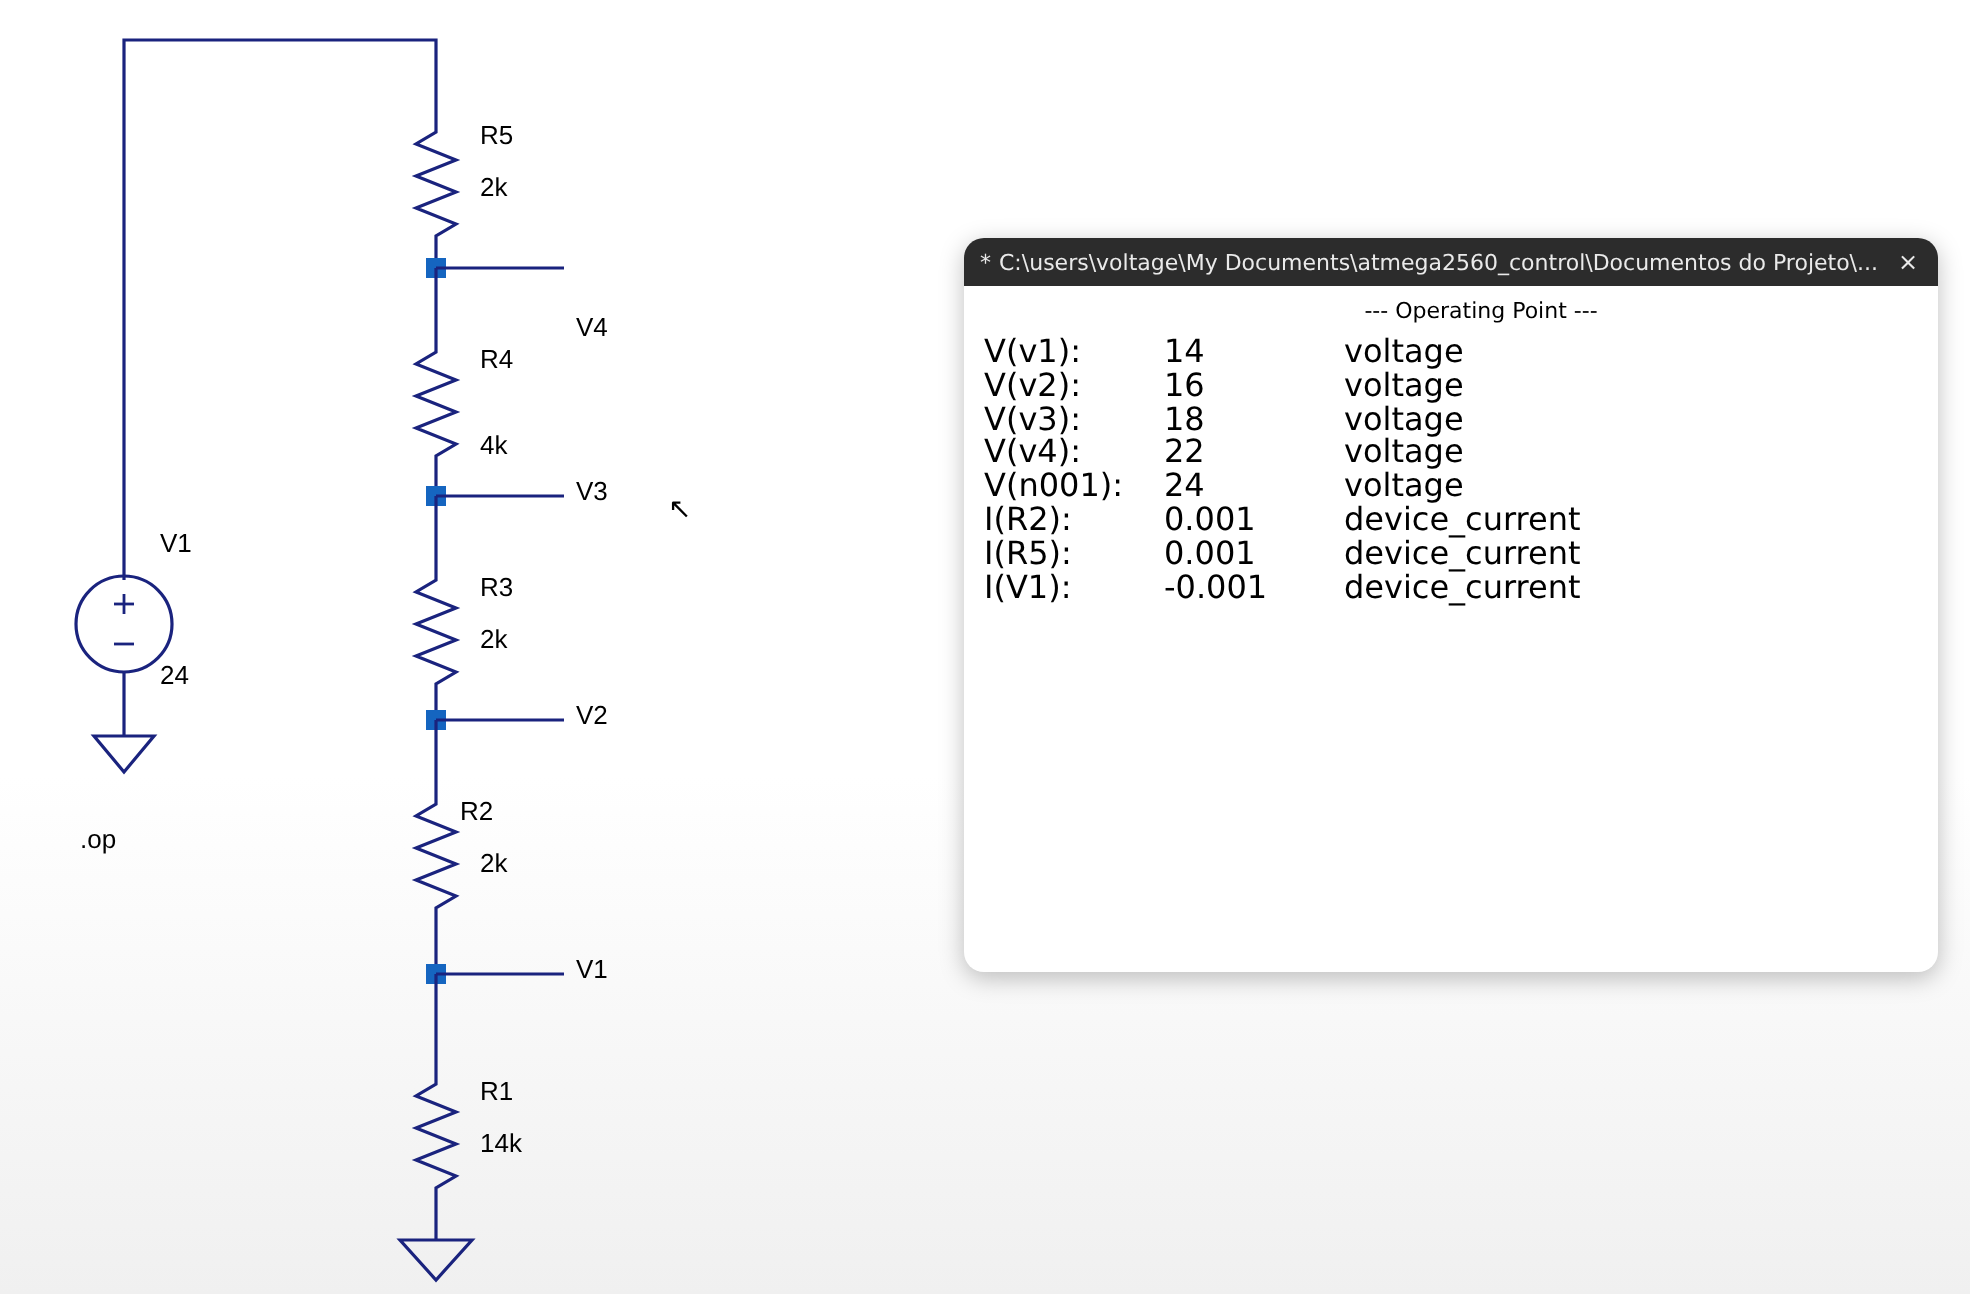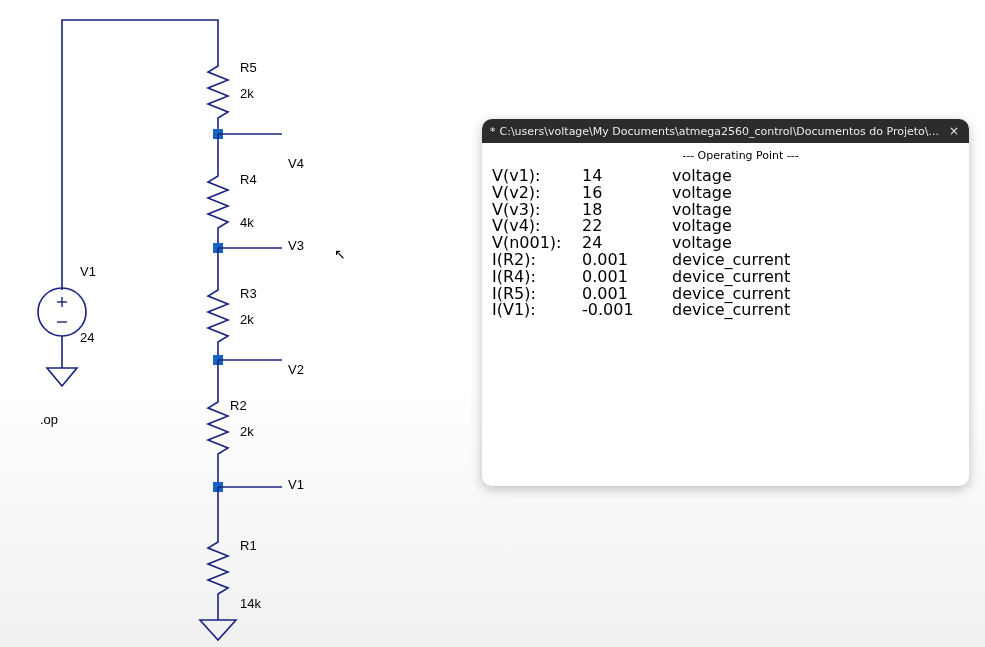--- a/index.html
+++ b/index.html
@@ -165,29 +165,29 @@
   <div class="sch-label" style="left:288px; top:124px;margin-top:32px;">V4</div>
 
   <div class="sch-label" style="left:240px; top:172px;">R4</div>
   <div class="sch-label" style="left:240px; top:198px;margin-top:17px;">4k</div>
 
   <div class="sch-label" style="left:288px; top:238px;">V3</div>
 
   <div class="sch-label" style="left:240px; top:286px;">R3</div>
   <div class="sch-label" style="left:240px; top:312px;">2k</div>
 
-  <div class="sch-label" style="left:288px; top:362px;">V2</div>
+  <div class="sch-label" style="left:288px; top:350px;">V2</div>
 
   <div class="sch-label" style="left:230px; top:398px;">R2</div>
   <div class="sch-label" style="left:240px; top:424px;">2k</div>
 
   <div class="sch-label" style="left:288px; top:477px;">V1</div>
 
   <div class="sch-label" style="left:240px; top:538px;">R1</div>
-  <div class="sch-label" style="left:240px; top:564px;margin-top:32px;">14k</div>
+  <div class="sch-label" style="left:240px; top:564px;">14k</div>
 
   <div class="cursor" style="left:334px; top:246px;">↖</div>
 </div>
 
 <div class="output-window">
   <div class="titlebar">
     <span class="dirty">*</span>
     <span class="title-text">C:\users\voltage\My Documents\atmega2560_control\Documentos do Projeto\...</span>
     <span class="close">×</span>
   </div>
@@ -219,25 +219,20 @@
             <td class="c-name">V(n001):</td>
             <td class="c-value">24</td>
             <td class="c-type">voltage</td>
           </tr>
           <tr>
             <td class="c-name">I(R2):</td>
             <td class="c-value">0.001</td>
             <td class="c-type">device_current</td>
           </tr>
           <tr>
-            <td class="c-name">I(R4):</td>
-            <td class="c-value">0.001</td>
-            <td class="c-type">device_current</td>
-          </tr>
-          <tr>
             <td class="c-name">I(R5):</td>
             <td class="c-value">0.001</td>
             <td class="c-type">device_current</td>
           </tr>
           <tr>
             <td class="c-name">I(V1):</td>
             <td class="c-value">-0.001</td>
             <td class="c-type">device_current</td>
           </tr>
         </tbody>

